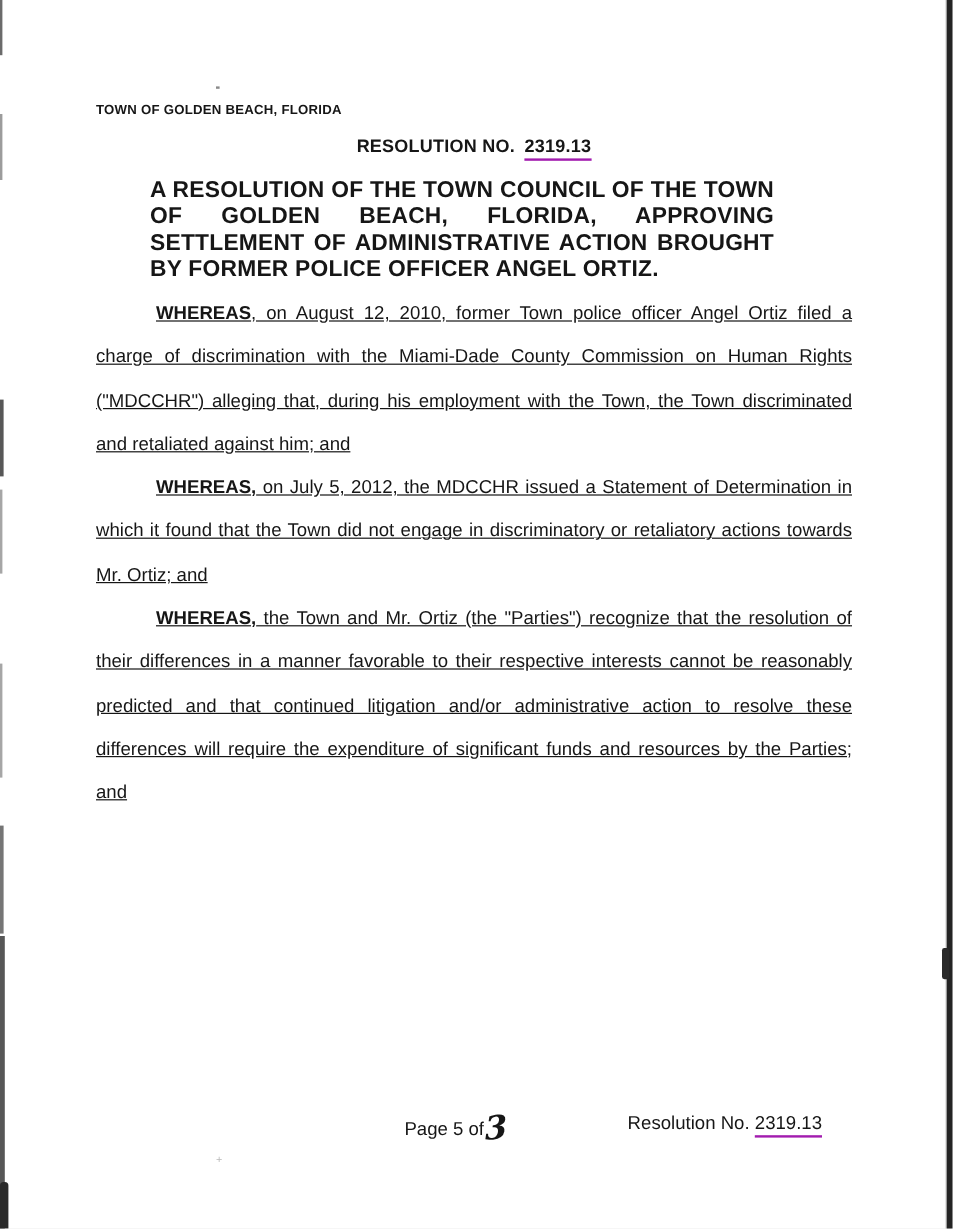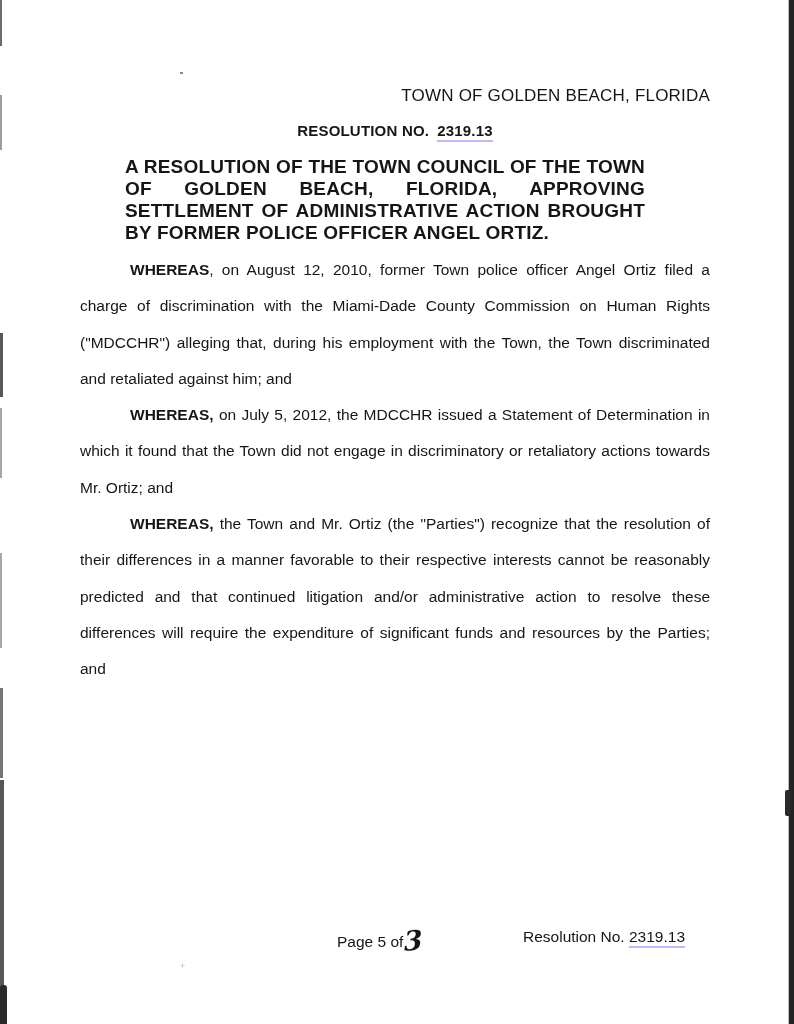--- a/index.html
+++ b/index.html
@@ -13,54 +13,55 @@
     color: #161616;
   }
   .content {
     position: absolute;
     left: 80px;
     top: 86px;
     width: 630px;
   }
   .org-line {
     margin: 0;
-    font-size: 17px;
-    font-weight: normal;
-    text-align: right;
+    font-size: 11px;
+    font-weight: bold;
+    text-align: left;
     letter-spacing: 0.2px;
   }
   .resolution-line {
     margin: 16px 0 0 0;
     font-size: 15px;
     font-weight: bold;
     text-align: center;
     letter-spacing: 0.2px;
   }
   .resolution-line .num-gap { display: inline-block; width: 8px; }
   .underlined {
-    border-bottom: 2px solid #c4b5fd;
+    border-bottom: 2px solid #a21caf;
     padding-bottom: 1px;
   }
   .title-paragraph {
     margin: 17px 65px 0 45px;
     font-size: 19px;
     font-weight: bold;
     line-height: 22px;
     text-align: justify;
     letter-spacing: 0.2px;
   }
   .body-text {
     margin-top: 8px;
     font-size: 15.5px;
     line-height: 36.3px;
     text-align: justify;
   }
   .body-text p {
     margin: 0;
     text-indent: 50px;
+    text-decoration: underline;
   }
   .body-text .lead { font-weight: bold; }
   .footer {
     position: absolute;
     left: 0;
     top: 922px;
     width: 794px;
     height: 40px;
     font-size: 15.5px;
   }

